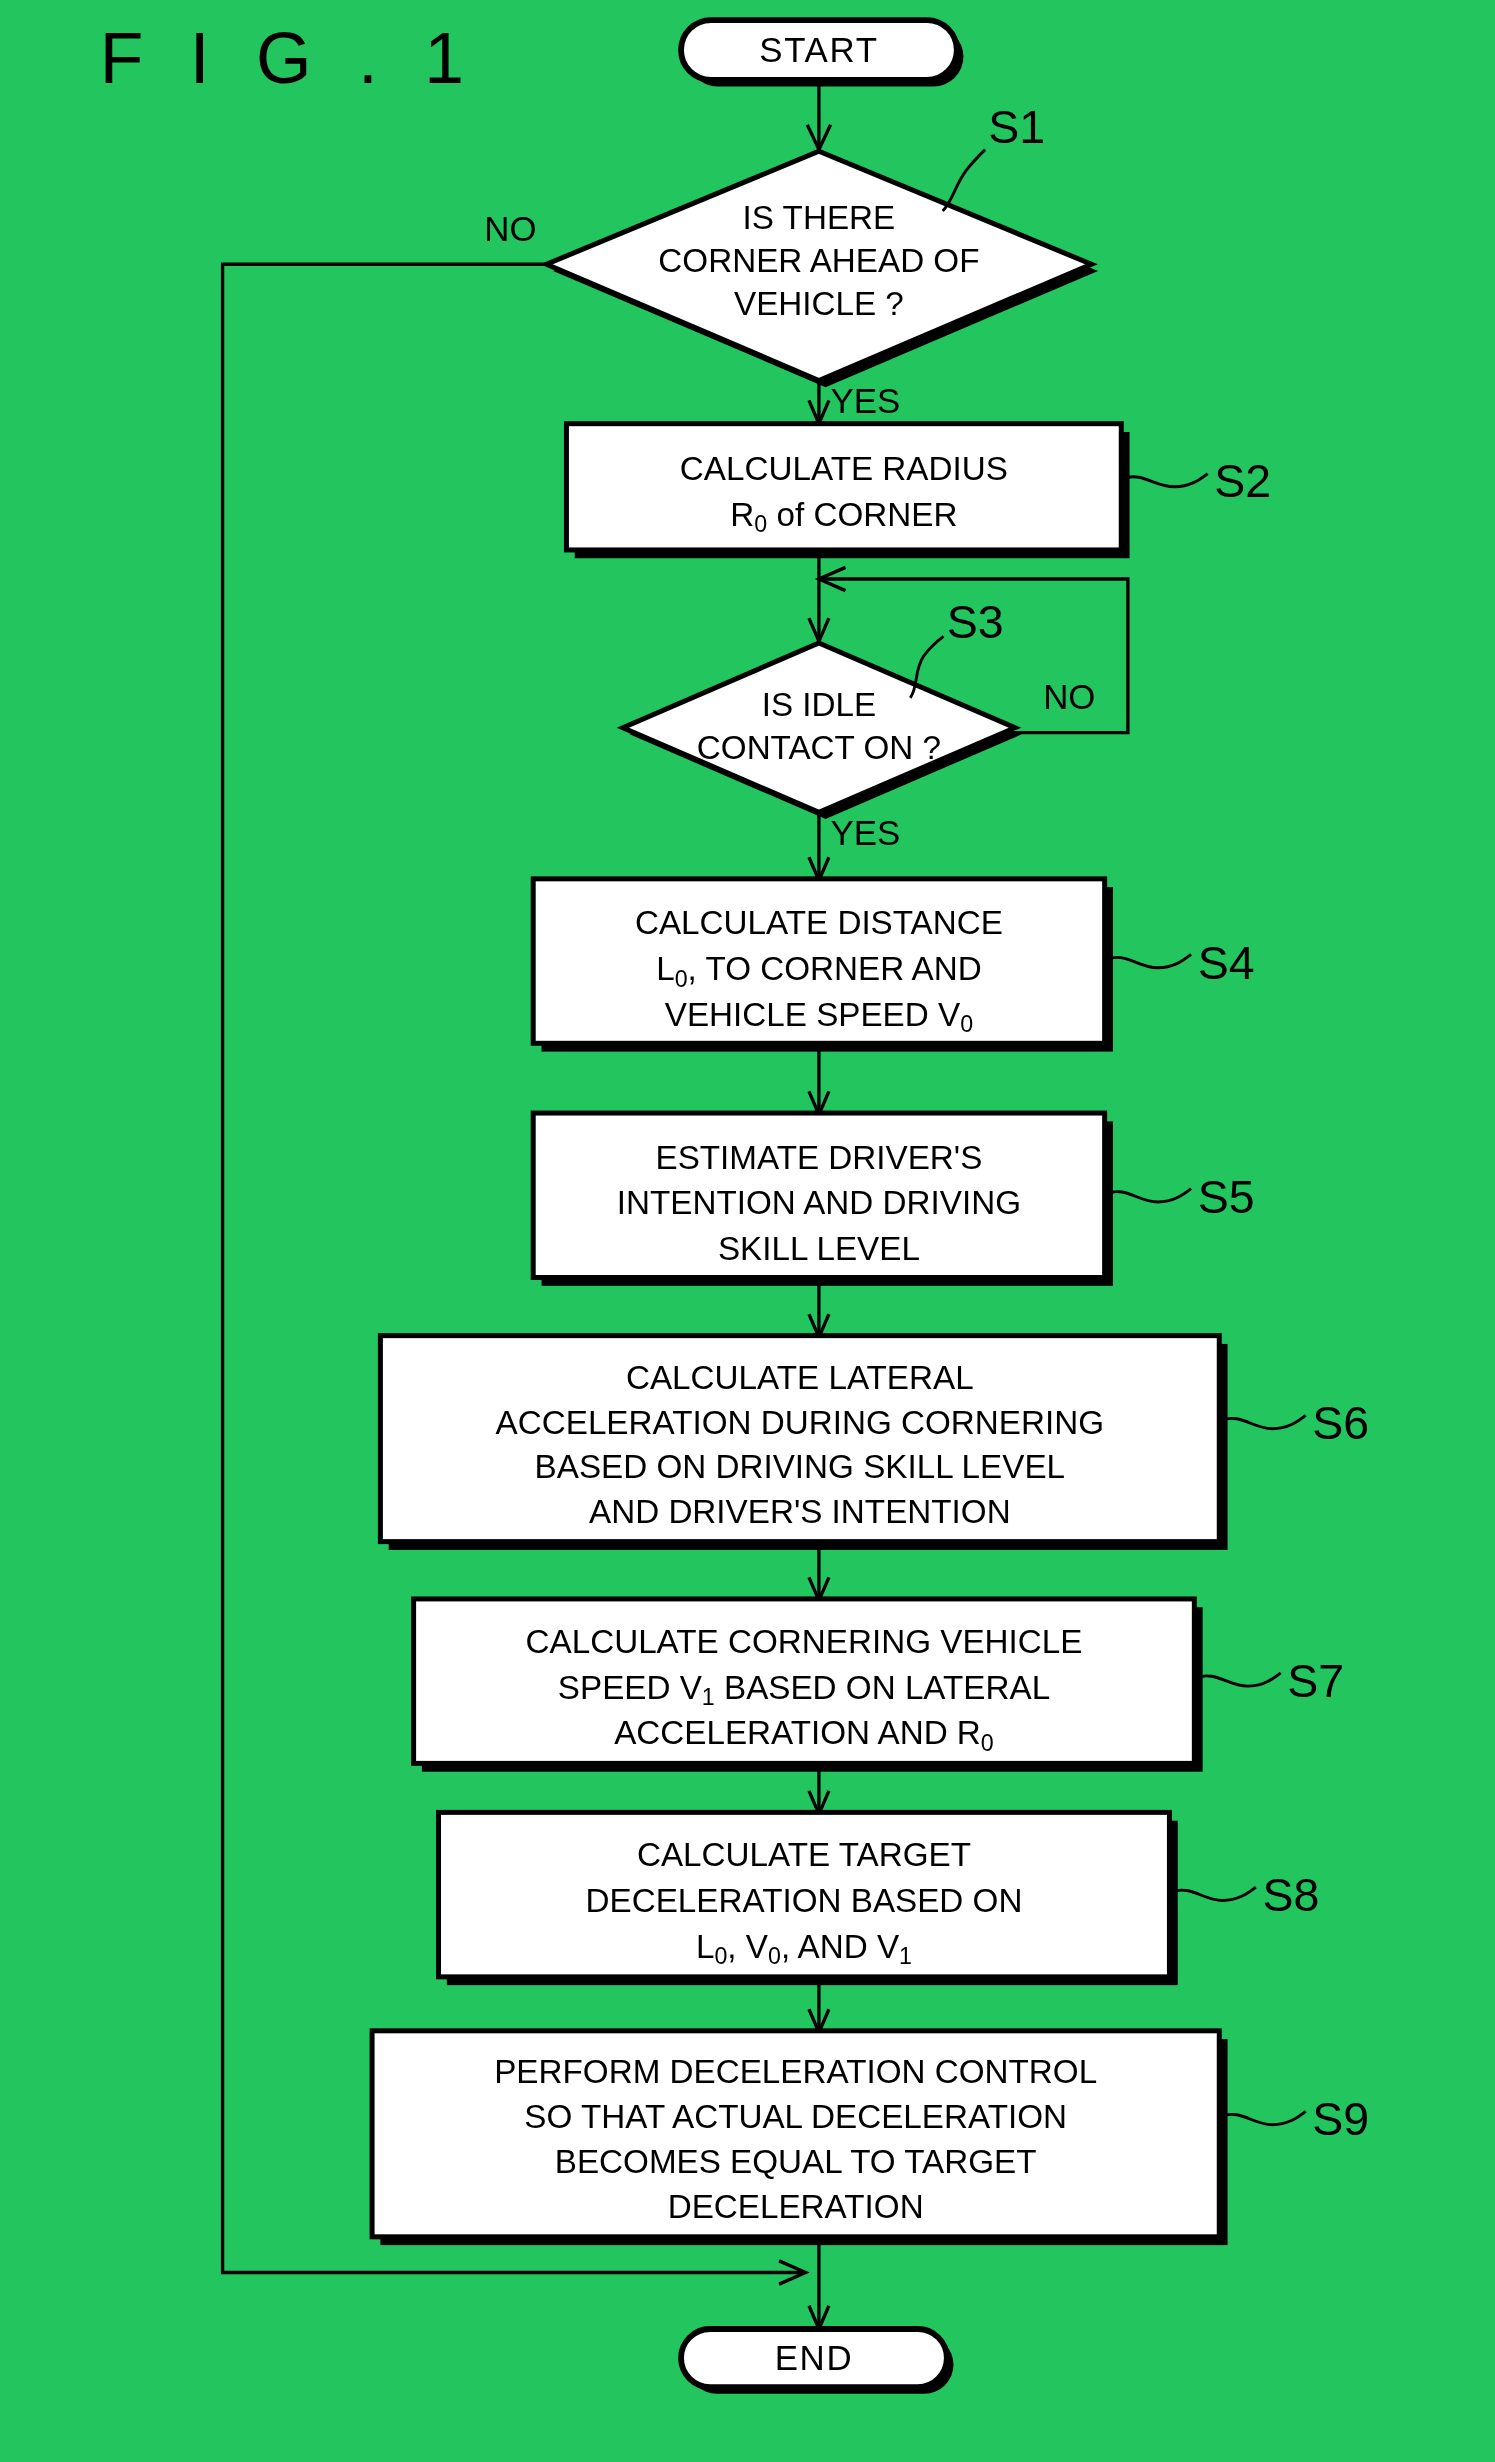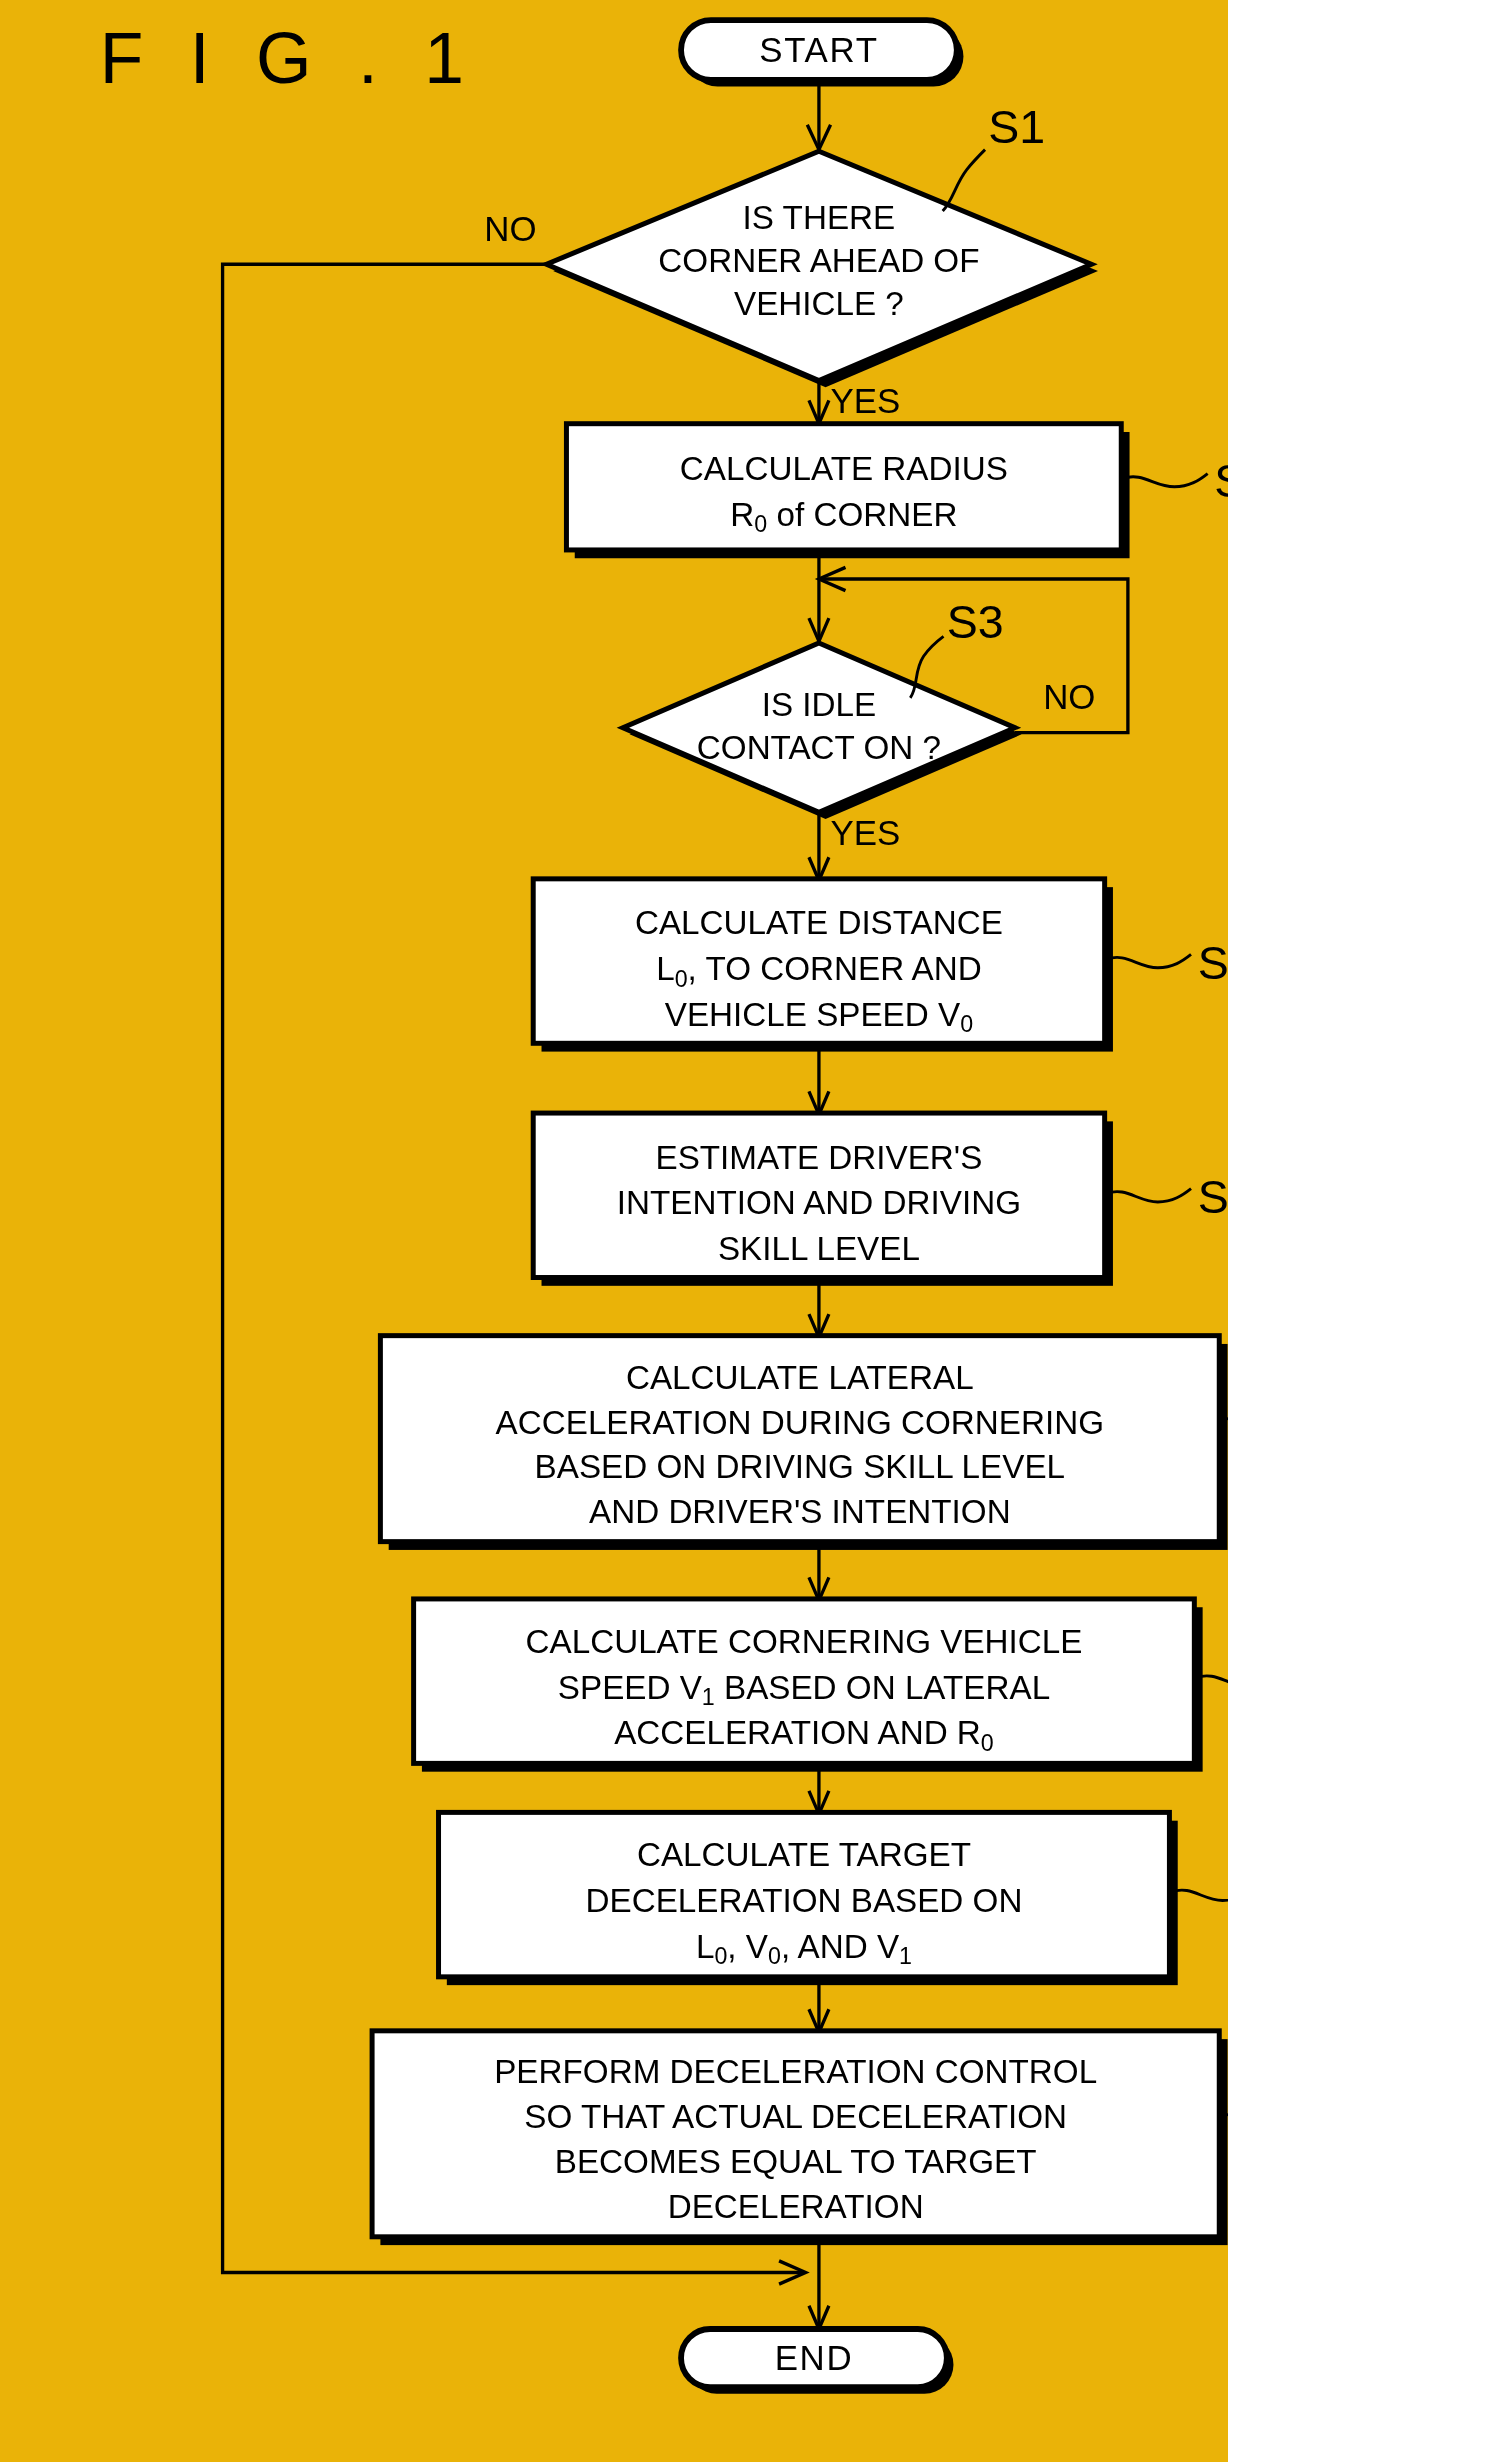--- a/index.html
+++ b/index.html
@@ -7,23 +7,23 @@
     margin: 0;
     padding: 0;
     background: #ffffff;
   }
   body {
     font-family: "Liberation Sans", sans-serif;
     color: #000000;
   }
   #page {
     position: relative;
-    width: 1228px;
+    width: 1495px;
     height: 2462px;
-    background: #eab308;
+    background: #22c55e;
     overflow: hidden;
   }
   #figure-svg {
     position: absolute;
     left: 0;
     top: 0;
     width: 1495px;
     height: 2462px;
   }
   .fig-title {

